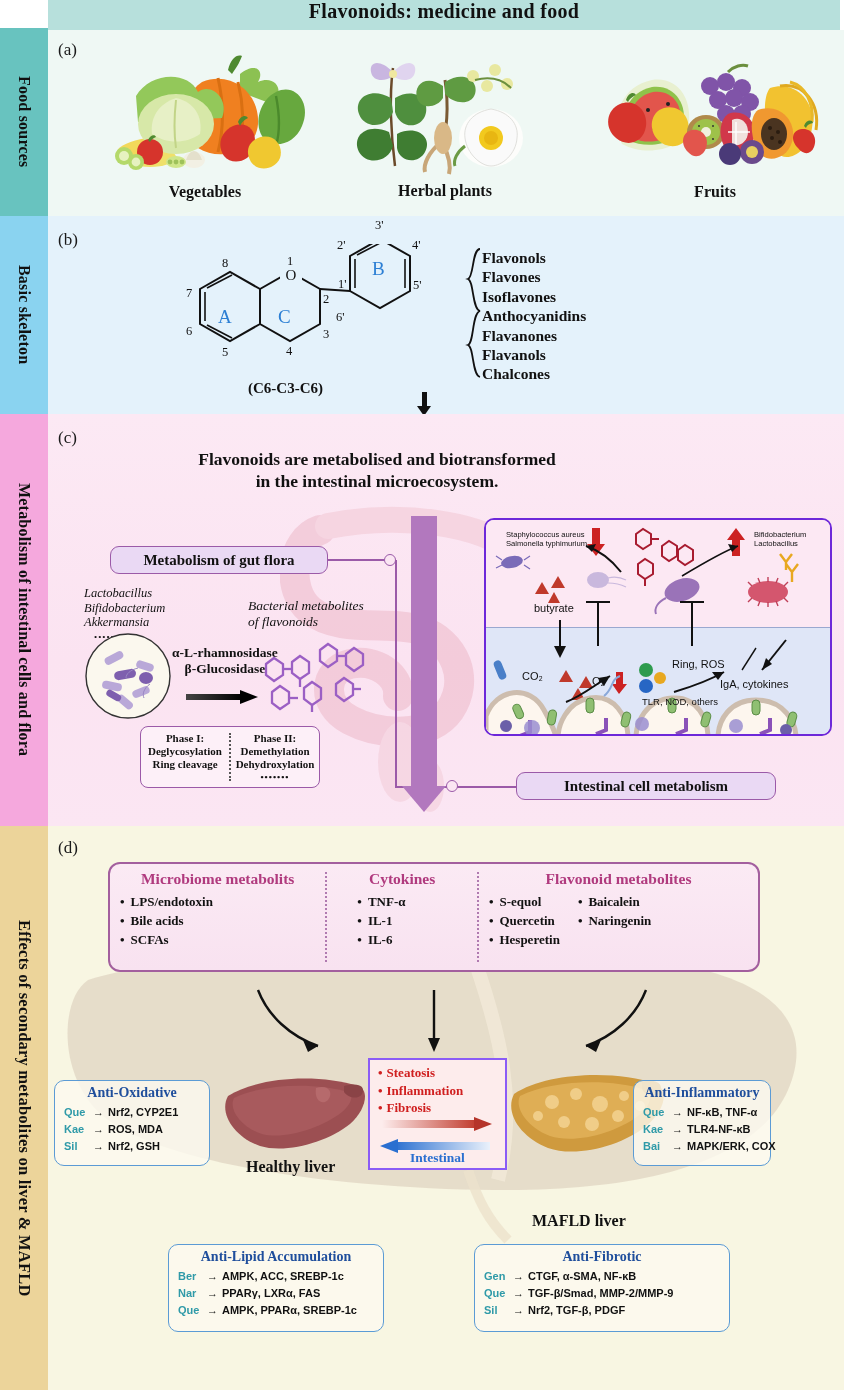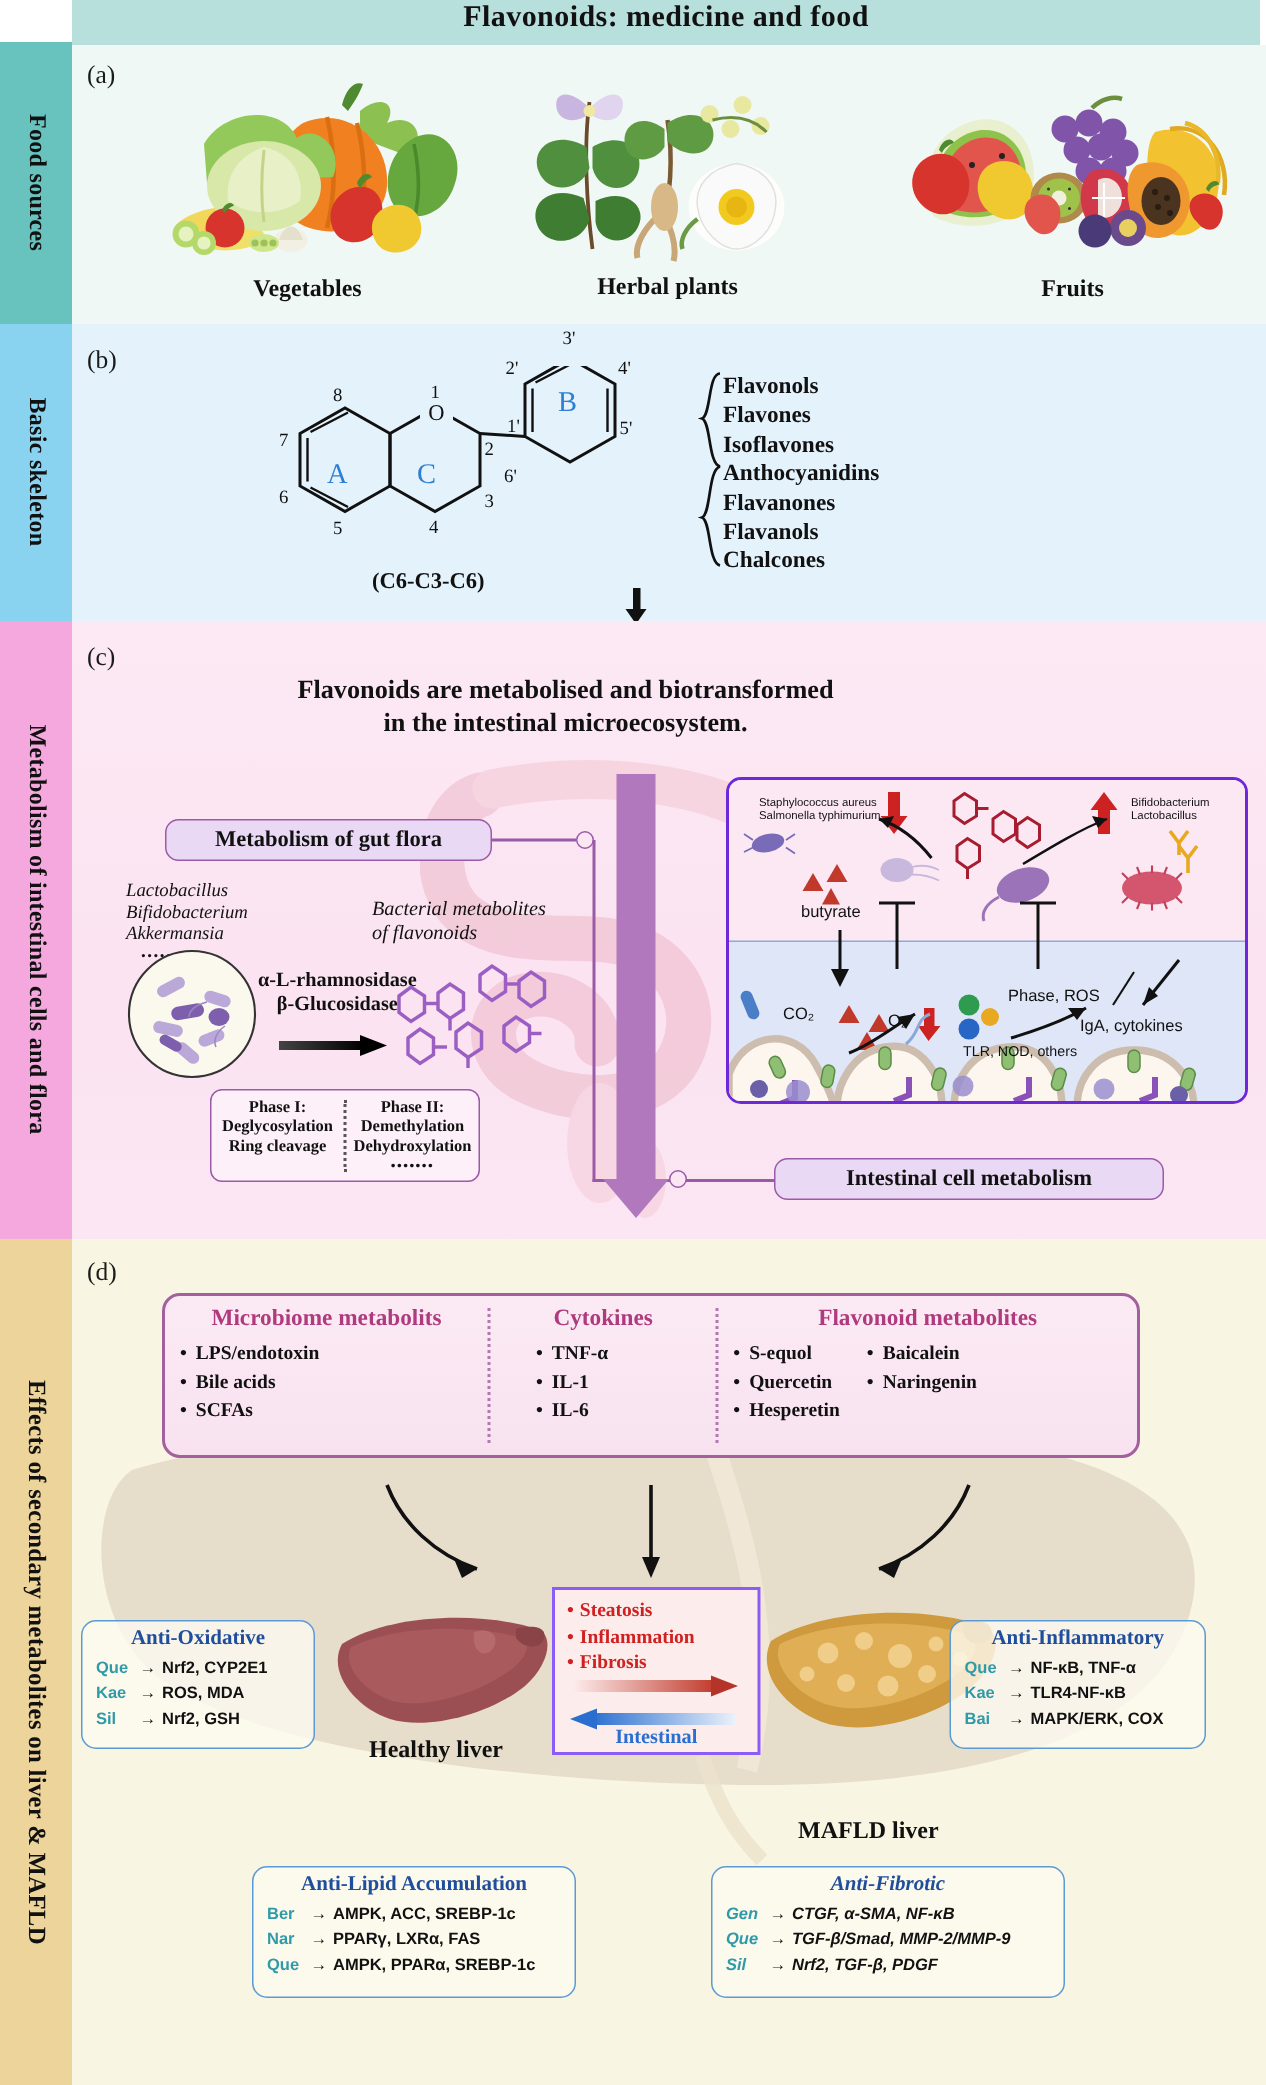--- a/index.html
+++ b/index.html
@@ -193,23 +193,23 @@
   }
   .mechrow {
     font-family: "Liberation Sans", sans-serif;
     font-size: 11px; font-weight: bold; color: #111;
     line-height: 17px; white-space: nowrap; padding-left: 9px;
   }
   .mechrow .ab { color: #2f9aa8; display: inline-block; min-width: 25px; }
   .mechrow .ar { margin: 0 4px; }
 
   .ox  { left: 54px;  top: 1080px; width: 156px; height: 86px; }
-  .inf { left: 633px; top: 1080px; width: 171px; height: 86px; }
+  .inf { left: 633px; top: 1080px; width: 138px; height: 86px; }
   .lip { left: 168px; top: 1244px; width: 216px; height: 88px; }
-  .fib { left: 474px; top: 1244px; width: 236px; height: 88px; font-style: italic; }
+  .fib { left: 474px; top: 1244px; width: 256px; height: 88px; }
 
   
   svg.ov { position: absolute; left: 0; top: 0; width: 844px; height: 1390px;
            pointer-events: none; }
 </style>
 </head>
 <body>
 
 <div class="figure">
 
@@ -662,21 +662,21 @@
       </g>
       <g fill="#4a7fc8">
         <rect x="10" y="140" width="8" height="20" rx="4" transform="rotate(-22 14 150)"></rect>
       </g>
       <path d="M118,176 c10,-8 6,-16 16,-20" stroke="#8aa8d8" stroke-width="2" fill="none"></path>
     </svg>
 
     <div class="midlbl" style="left:48px; top:82px; font-weight:normal;">butyrate</div>
     <div class="midlbl" style="left:36px; top:150px;">CO₂</div>
     <div class="midlbl" style="left:106px; top:155px;">O₂</div>
-    <div class="midlbl" style="left:186px; top:138px;">Phase, ROS</div>
+    <div class="midlbl" style="left:186px; top:138px;">Ring, ROS</div>
     <div class="midlbl" style="left:234px; top:158px;">IgA, cytokines</div>
     <div class="midlbl" style="left:156px; top:176px; font-size:9.5px;">TLR, NOD, others</div>
   </div>
 
   <div class="divider div3"></div>
 
   <div class="panel panel-d"></div>
 
   <svg style="position:absolute; left:48px; top:940px;" width="796" height="330">
     <path d="M40 40 C140 8 420 0 600 20 C720 34 770 80 740 150 C710 220 600 250 460 250

